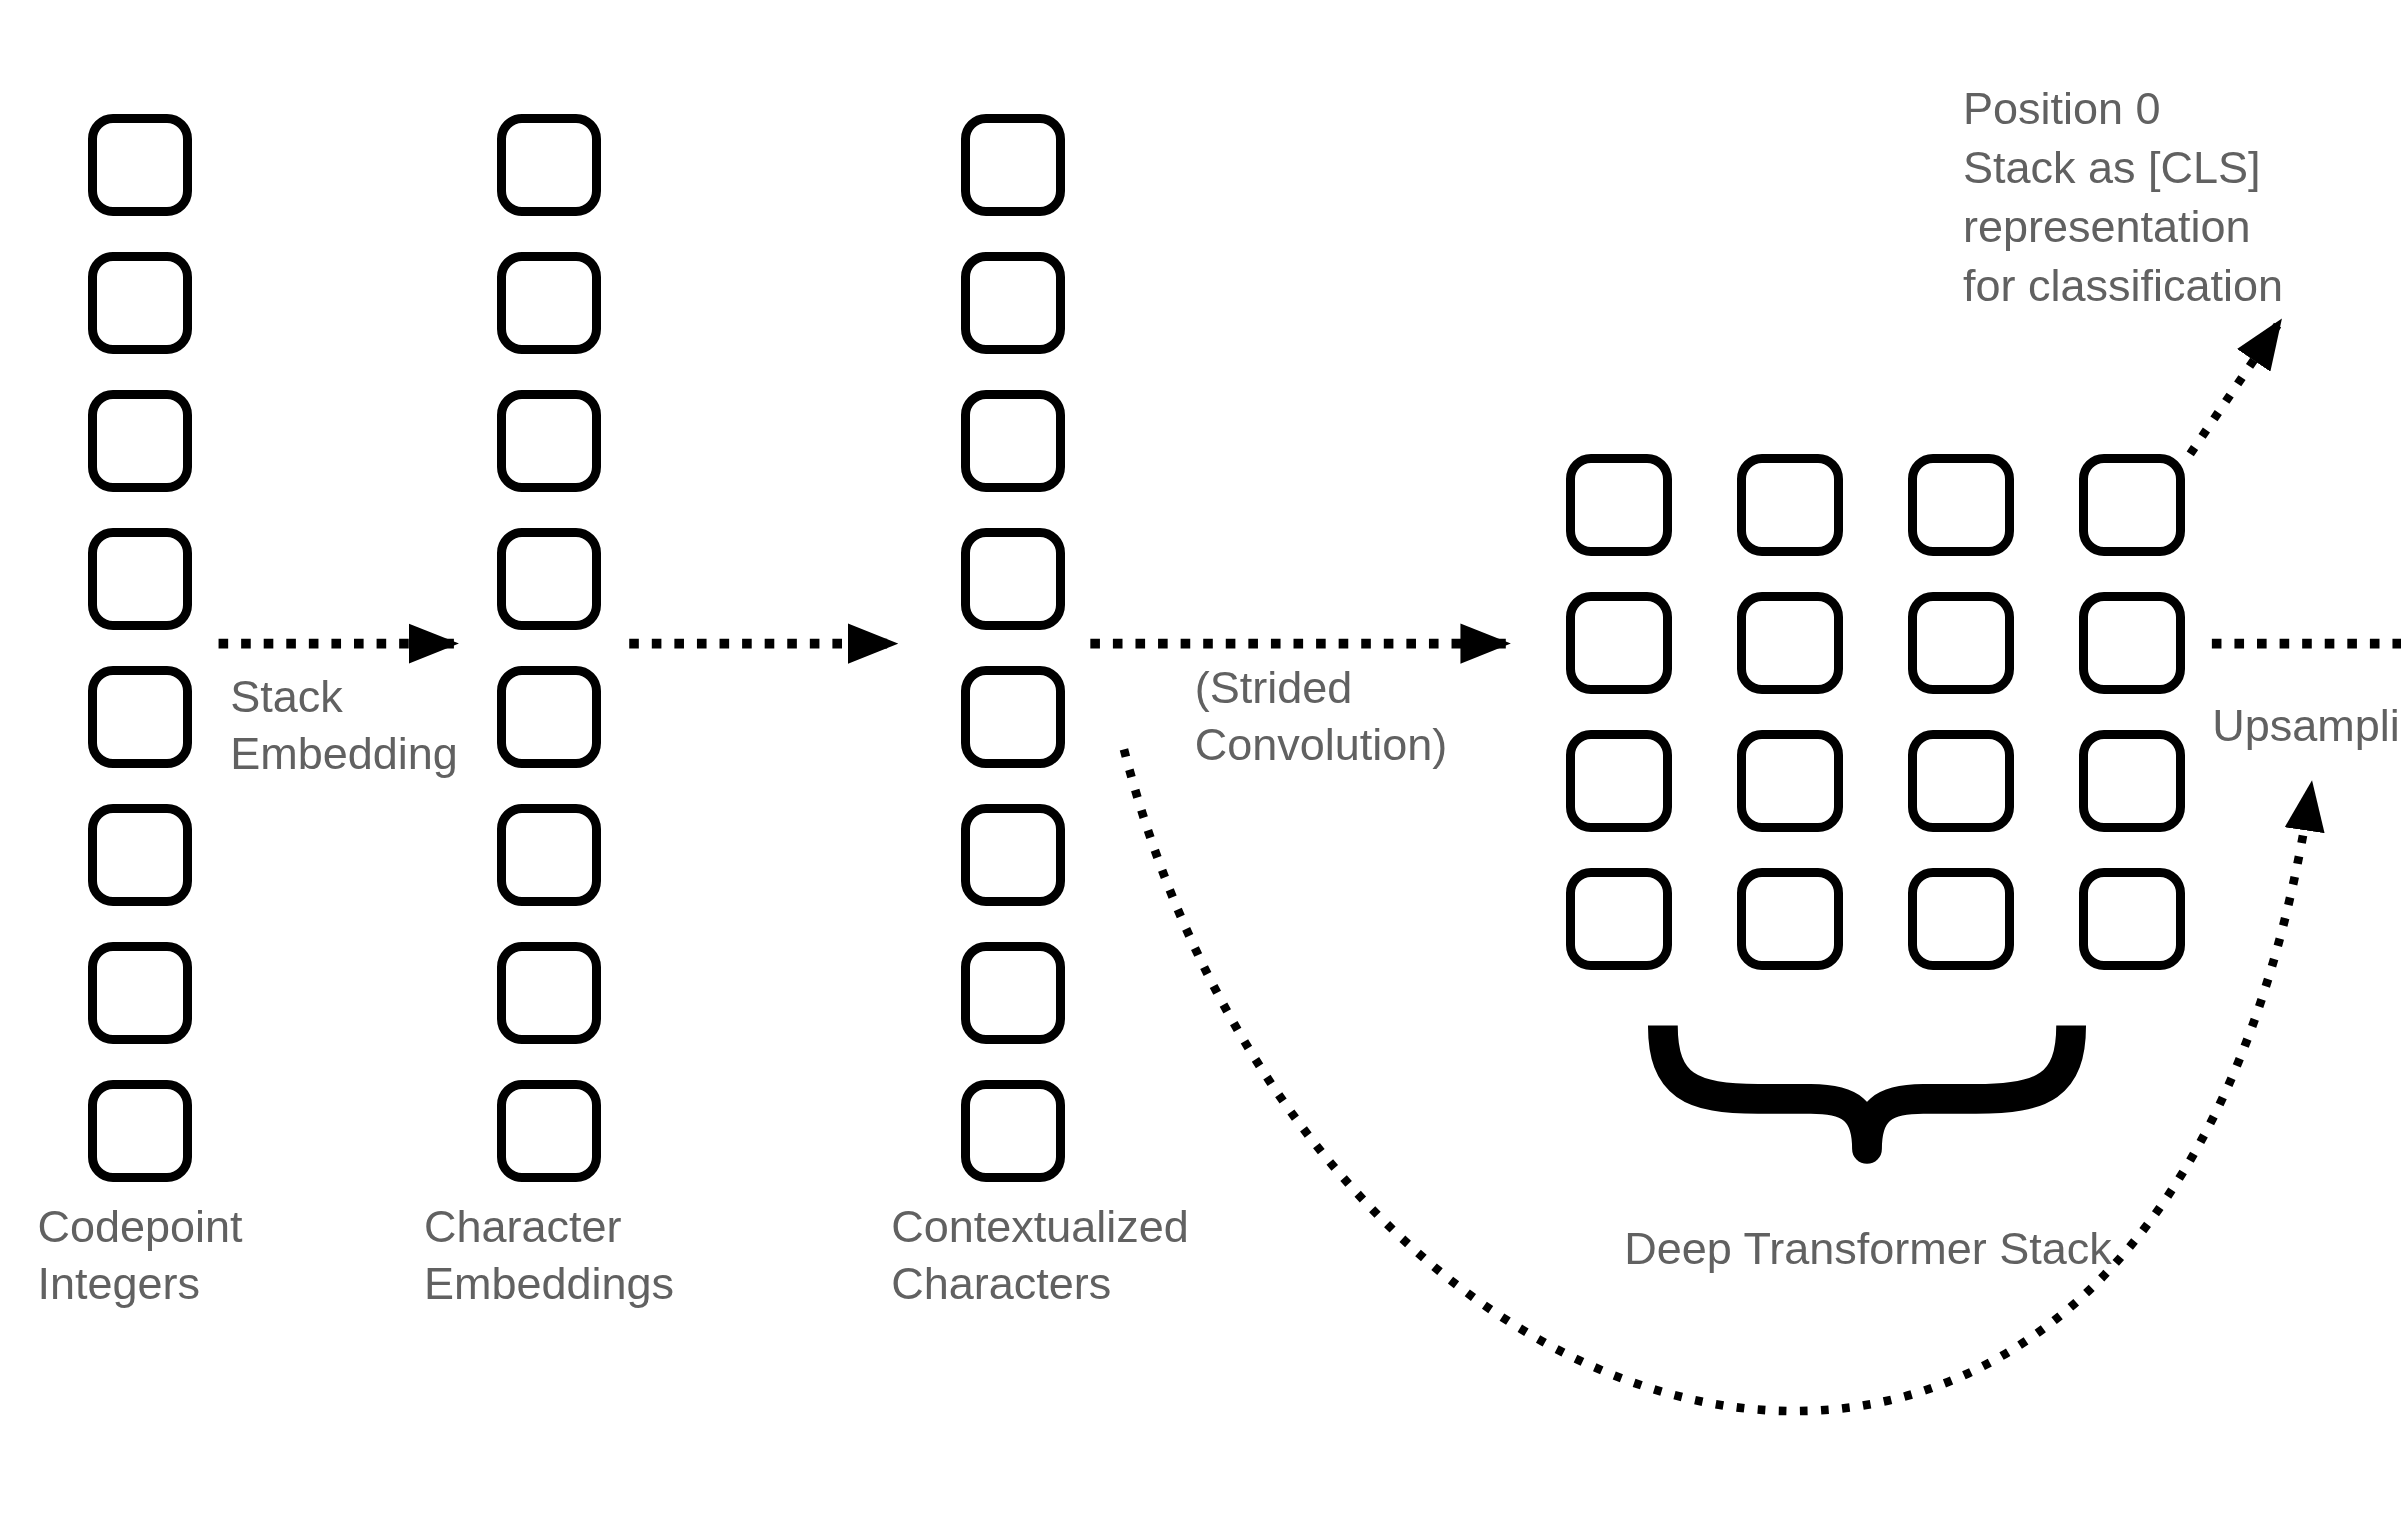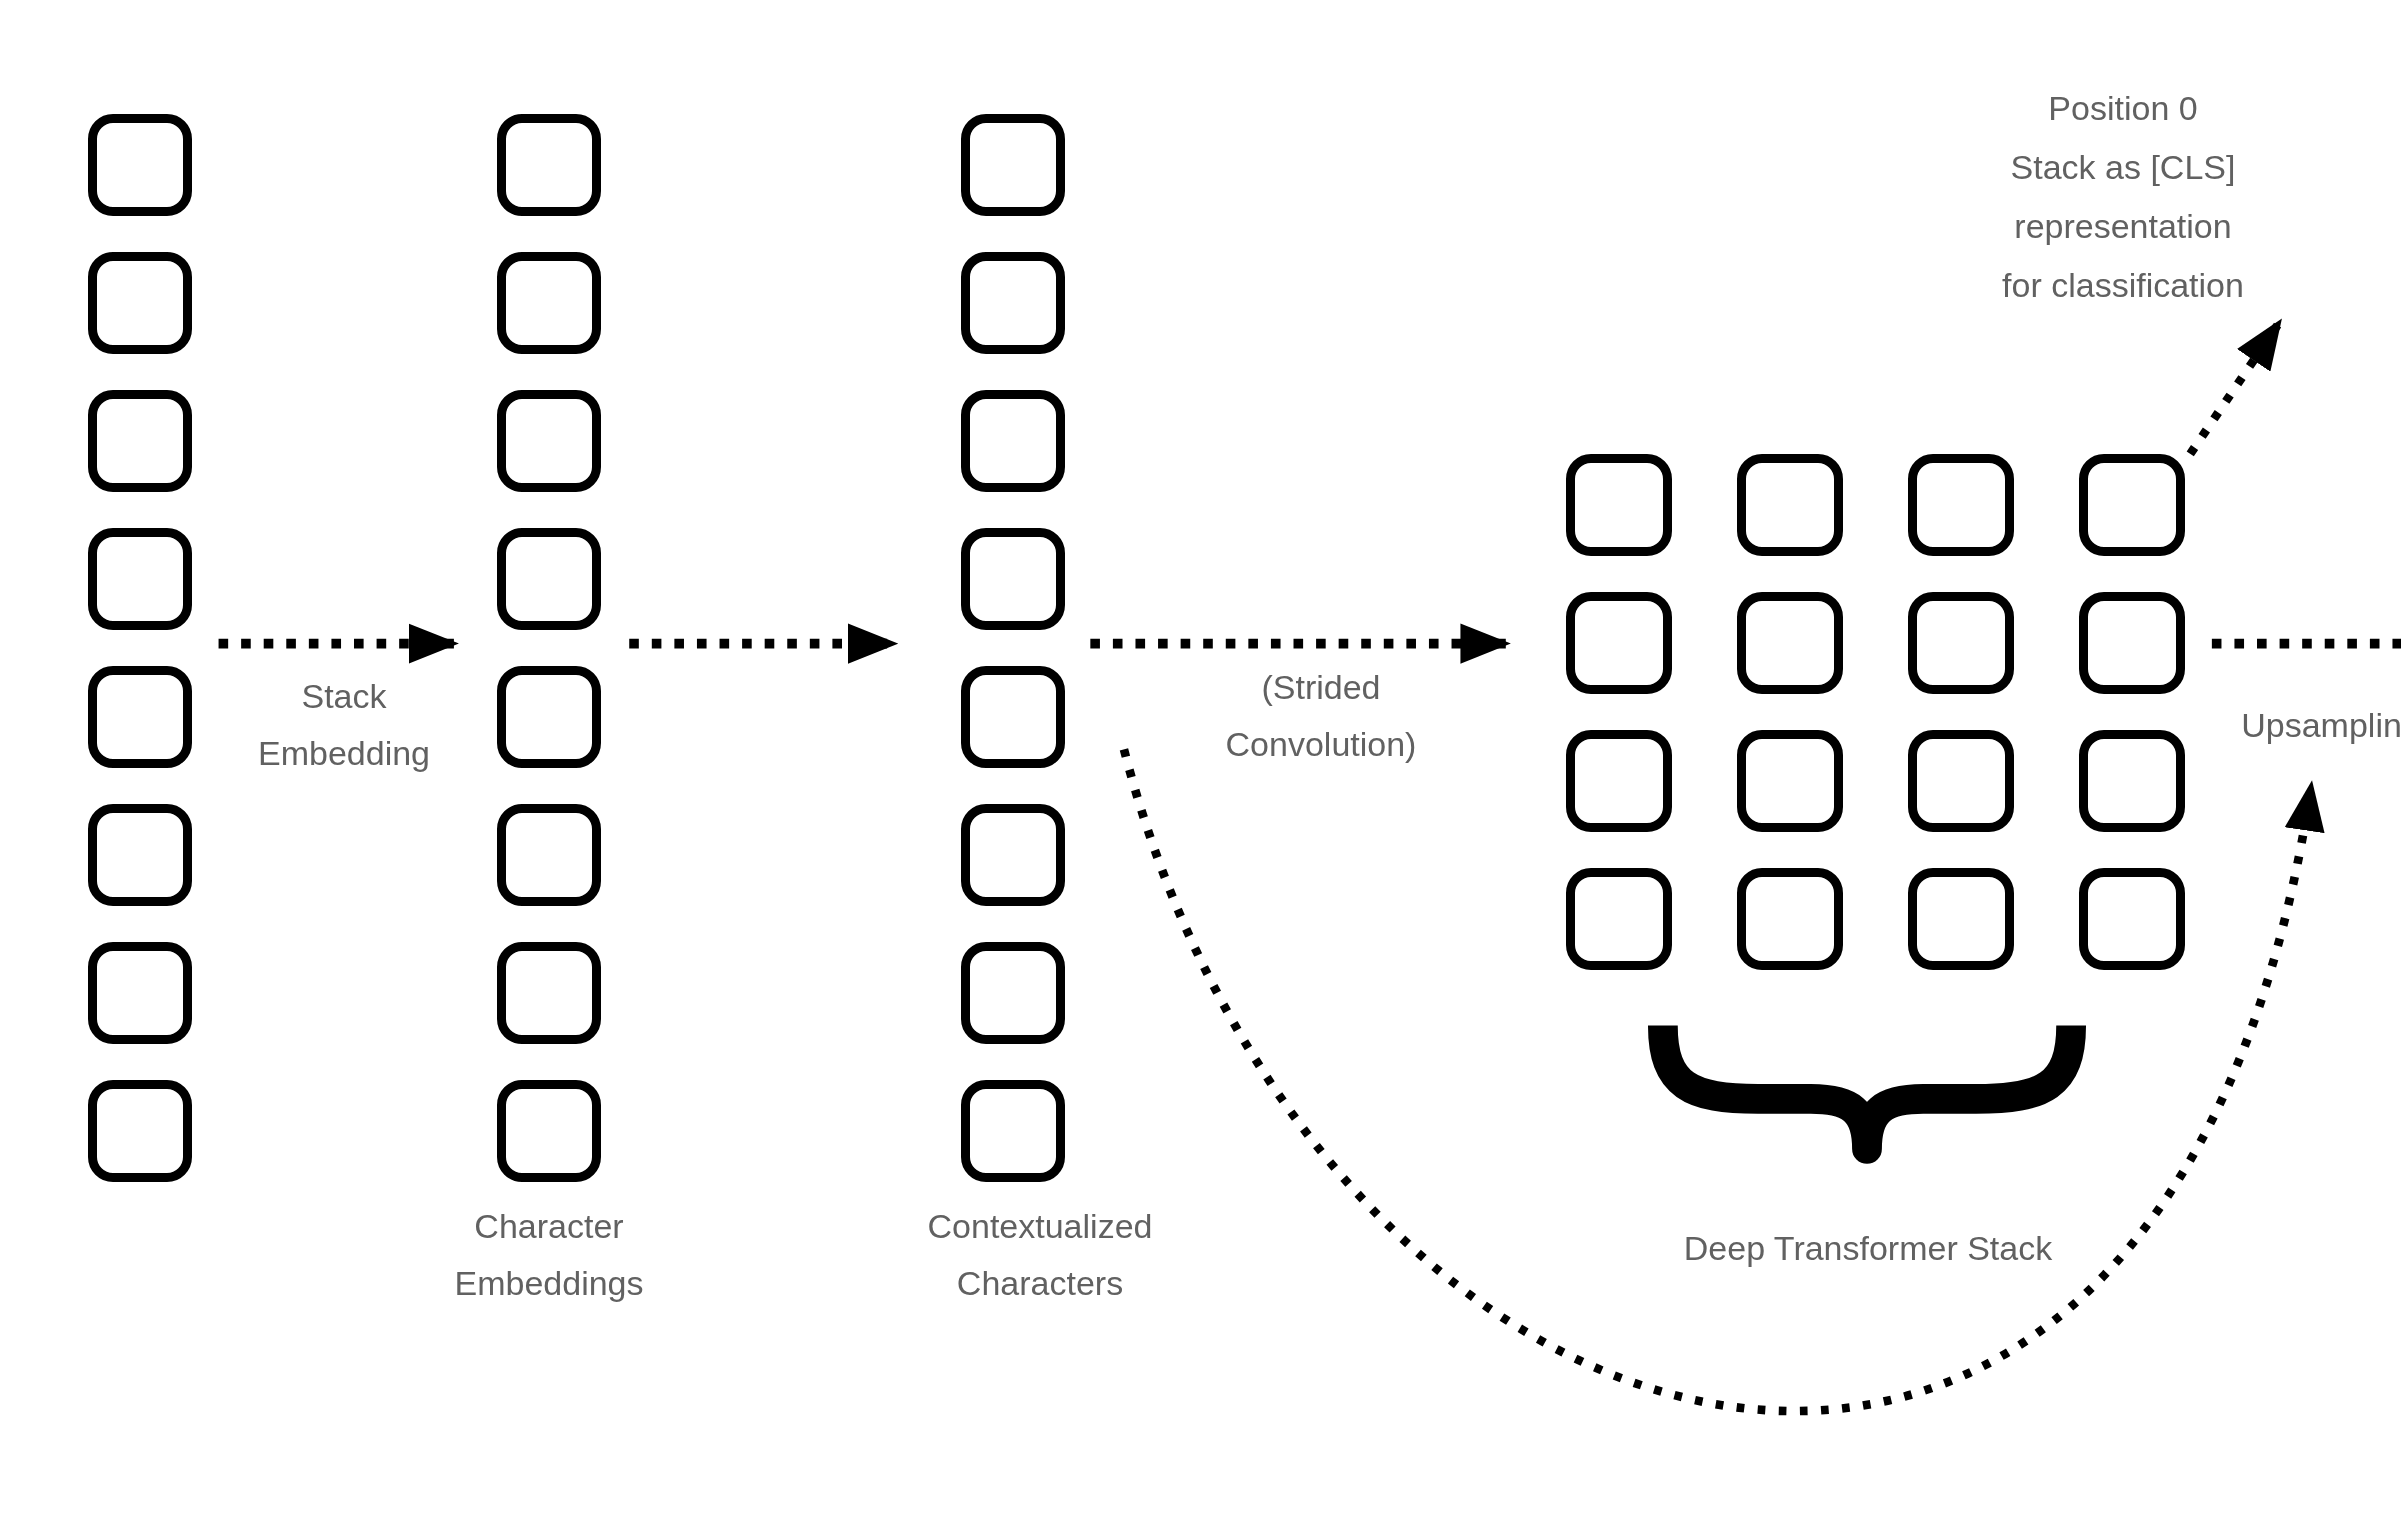--- a/index.html
+++ b/index.html
@@ -19,21 +19,21 @@
     background:var(--box_fill); margin-bottom:36px;
   }
   #grid{
     position:absolute; left:1566px; top:454px;
     display:grid; grid-template-columns:repeat(4,106px);
     grid-auto-rows:102px; column-gap:65px; row-gap:36px;
   }
   #grid .nbox{width:106px; margin:0;}
   .lbl{
     position:absolute; transform:translateX(-50%);
-    font-size:34px; line-height:57px; text-align:center;
+    font-size:45px; line-height:57px; 
     color:var(--text); white-space:nowrap;
   }
   .lbl.lh122{line-height:59px;}
   svg.overlay{position:absolute; left:0; top:0;}
   .arrow{stroke:var(--line); stroke-width:20; fill:none; stroke-dasharray:20 27;}
   .arrow.dots{stroke-width:18; stroke-dasharray:16 28;}
   .brace{stroke:var(--line); stroke-width:62; fill:none; stroke-linejoin:round;}
   .ah{fill:var(--line);}
 </style>
 </head>
@@ -107,20 +107,24 @@
       <div class="nbox"></div>
       <div class="nbox"></div>
       <div class="nbox"></div>
       <div class="nbox"></div>
       <div class="nbox"></div>
       <div class="nbox"></div>
       <div class="nbox"></div>
       <div class="nbox"></div>
     </div>
 
+  <div class="lbl" style="left:140px;  top:1198px">
+      <div>Codepoint</div>
+      <div>Integers</div>
+    </div>
   <div class="lbl" style="left:549px; top:1198px">
       <div>Character</div>
       <div>Embeddings</div>
     </div>
   <div class="lbl" style="left:1040px; top:1198px">
       <div>Contextualized</div>
       <div>Characters</div>
     </div>
 
   <div class="lbl" style="left:344px;  top:668px">

